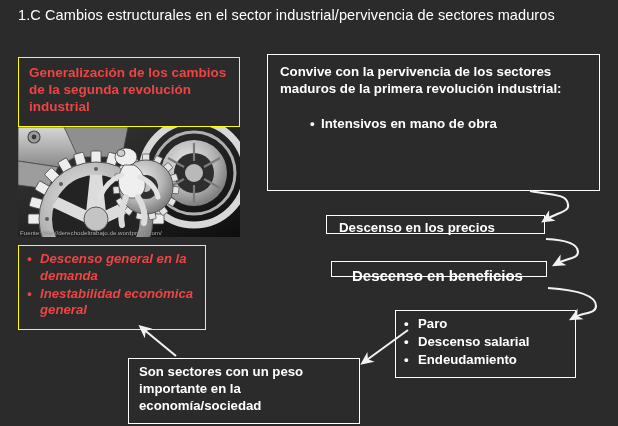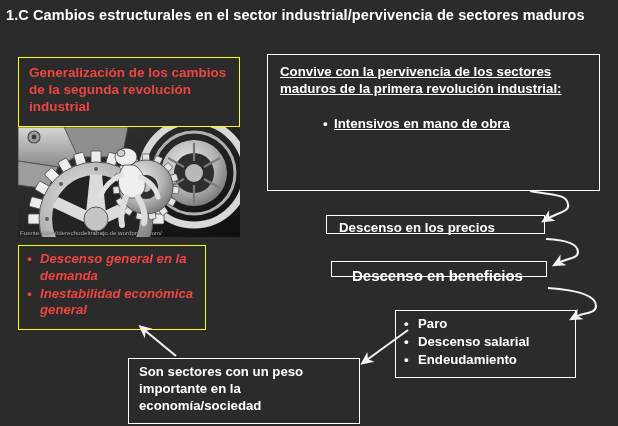--- a/index.html
+++ b/index.html
@@ -12,26 +12,26 @@
     width: 618px;
     height: 426px;
     background: #2b2b2b;
     overflow: hidden;
     font-family: "Liberation Sans", sans-serif;
   }
 
   
   #title {
     position: absolute;
-    left: 6px;
+    left: 18px;
     top: 6px;
     width: 585px;
     color: #ffffff;
     font-size: 14.5px;
-    font-weight: bold;
+    font-weight: normal;
     line-height: 1.32;
     letter-spacing: 0.1px;
   }
 
   
   .box {
     position: absolute;
     box-sizing: border-box;
     background: transparent;
     line-height: 1.27;
@@ -52,29 +52,28 @@
     left: 18px;  top: 57px;  width: 222px; height: 70px;
     padding: 6px 8px 0 10px;
     font-size: 13.5px;
   }
 
   
   #box-convive {
     left: 267px; top: 54px; width: 333px; height: 137px;
     padding: 9px 10px 14px 12px;
     font-size: 13.3px;
-    text-decoration: underline;
   }
   #box-convive .intro { margin: 0; }
   #box-convive ul {
     list-style: none;
     margin: 18px 0 0 0;
     padding: 0 0 0 41px;
   }
-  #box-convive li { margin: 0 0 1px 13px; }
+  #box-convive li { margin: 0 0 1px 0; }
   #box-convive li::before {
     content: "\2022";
     display: inline-block;
     width: 11px;
     margin-left: -11px;
   }
 
   
   #box-descenso-demanda {
     left: 18px; top: 245px; width: 188px; height: 85px;

